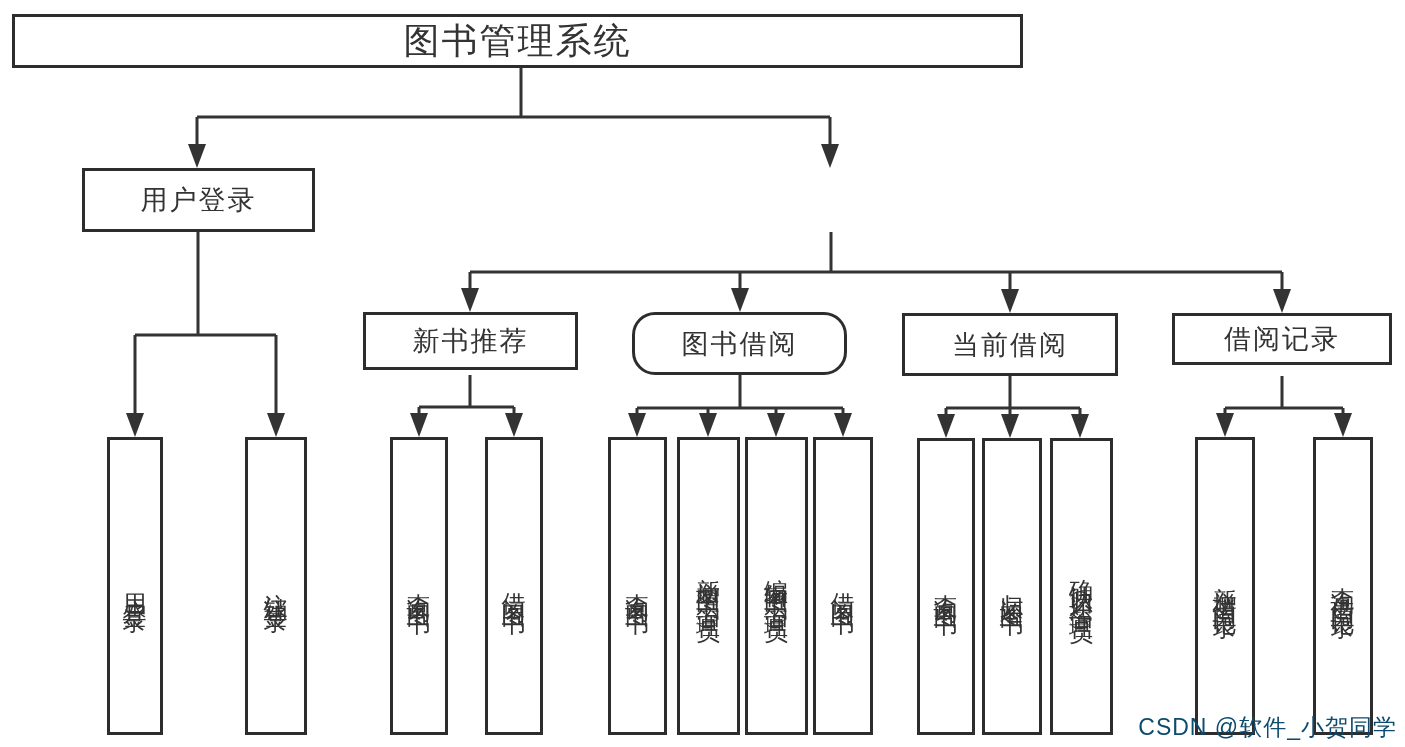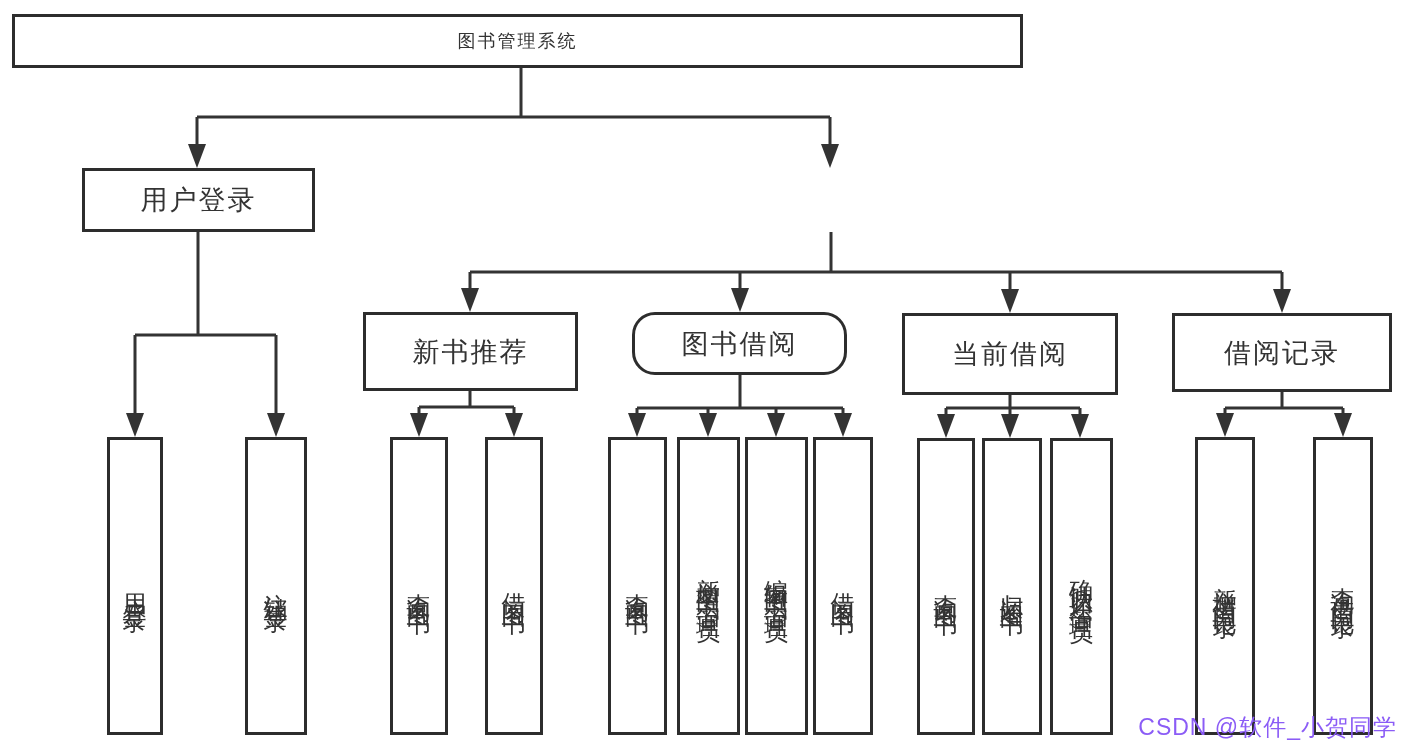--- a/index.html
+++ b/index.html
@@ -22,37 +22,37 @@
     position: absolute;
     box-sizing: border-box;
     border: 3px solid #2d2d2d;
     background: #ffffff;
     color: #333333;
     display: flex;
     align-items: center;
     justify-content: center;
     z-index: 2;
   }
-  .node.root  { font-size: 18px; letter-spacing: 2px; }
+  .node.root  { font-size: 36px; letter-spacing: 2px; }
   .node.h2    { font-size: 27px; letter-spacing: 2px; }
   .leaf span {
     writing-mode: vertical-rl;
     text-orientation: mixed;
     font-size: 24px;
     line-height: 1.05;
     letter-spacing: 6px;
     color: #333333;
     white-space: nowrap;
   }
   #watermark {
     position: absolute;
     right: 8px;
     bottom: 4px;
     font-size: 23px;
-    color: #8b5cf6;
+    color: #0c4a6e;
     letter-spacing: 1px;
     z-index: 5;
   }
 </style>
 </head>
 <body>
 
 <div id="canvas">
 
   <svg id="connectors" viewBox="0 0 1405 747" xmlns="http://www.w3.org/2000/svg">
@@ -83,24 +83,24 @@
       <polygon points="1071,414 1089,414 1080,438"></polygon>
       <polygon points="1216,413 1234,413 1225,437"></polygon>
       <polygon points="1334,413 1352,413 1343,437"></polygon>
     </g>
   </svg>
 
   <div class="node root" style="left:12px; top:14px; width:1011px; height:54px;">图书管理系统</div>
 
   <div class="node h2" style="left:82px; top:168px; width:233px; height:64px;">用户登录</div>
 
-  <div class="node h2" style="left:363px; top:312px; width:215px; height:79px;">新书推荐</div>
+  <div class="node h2" style="left:363px; top:312px; width:215px; height:58px;">新书推荐</div>
   <div class="node h2" style="left:632px; top:312px; width:215px; height:63px;border-radius:23px;">图书借阅</div>
-  <div class="node h2" style="left:902px; top:313px; width:216px; height:82px;">当前借阅</div>
-  <div class="node h2" style="left:1172px; top:313px; width:220px; height:79px;text-align:center;">借阅记录</div>
+  <div class="node h2" style="left:902px; top:313px; width:216px; height:63px;">当前借阅</div>
+  <div class="node h2" style="left:1172px; top:313px; width:220px; height:52px;text-align:center;">借阅记录</div>
 
   <div class="node leaf" style="left:107px; top:437px; width:56px; height:298px;">
     <span>用户登录</span>
   </div>
   <div class="node leaf" style="left:245px; top:437px; width:62px; height:298px;">
     <span>注销登录</span>
   </div>
 
   <div class="node leaf" style="left:390px; top:437px; width:58px; height:298px;">
     <span>查询图书</span>

